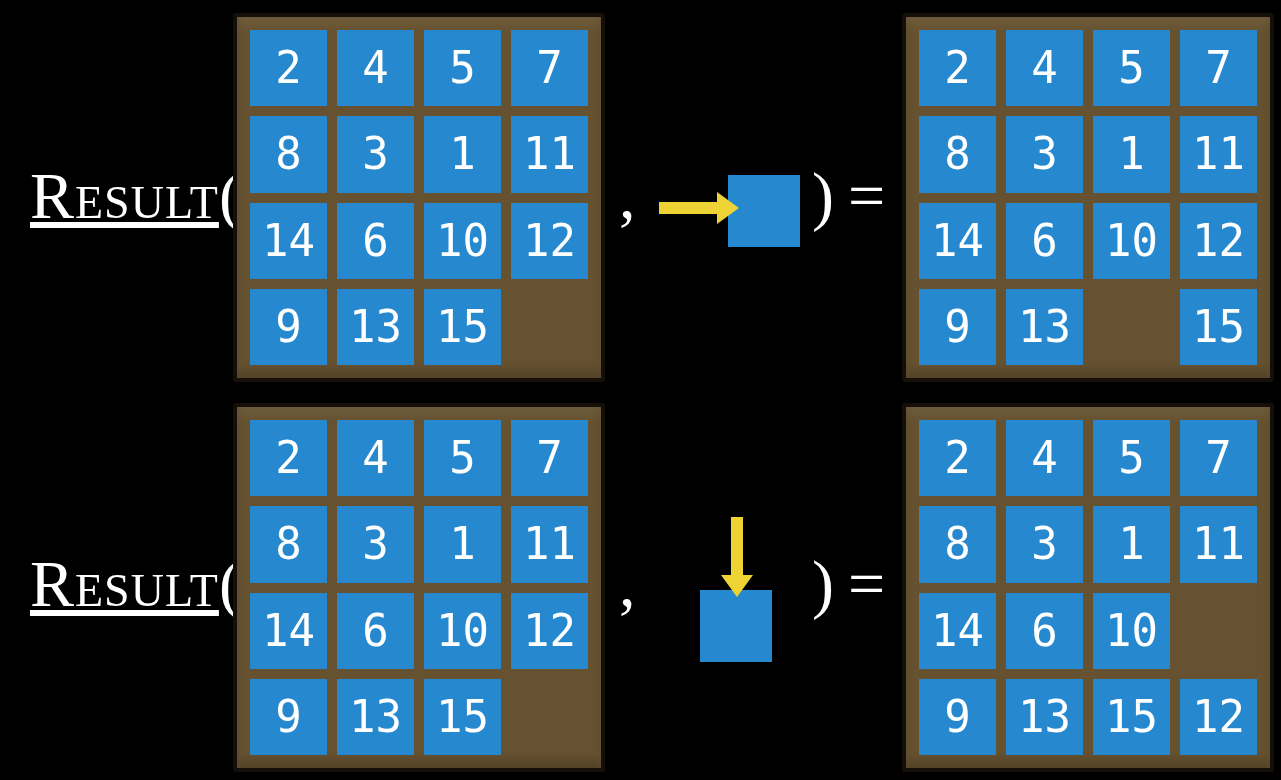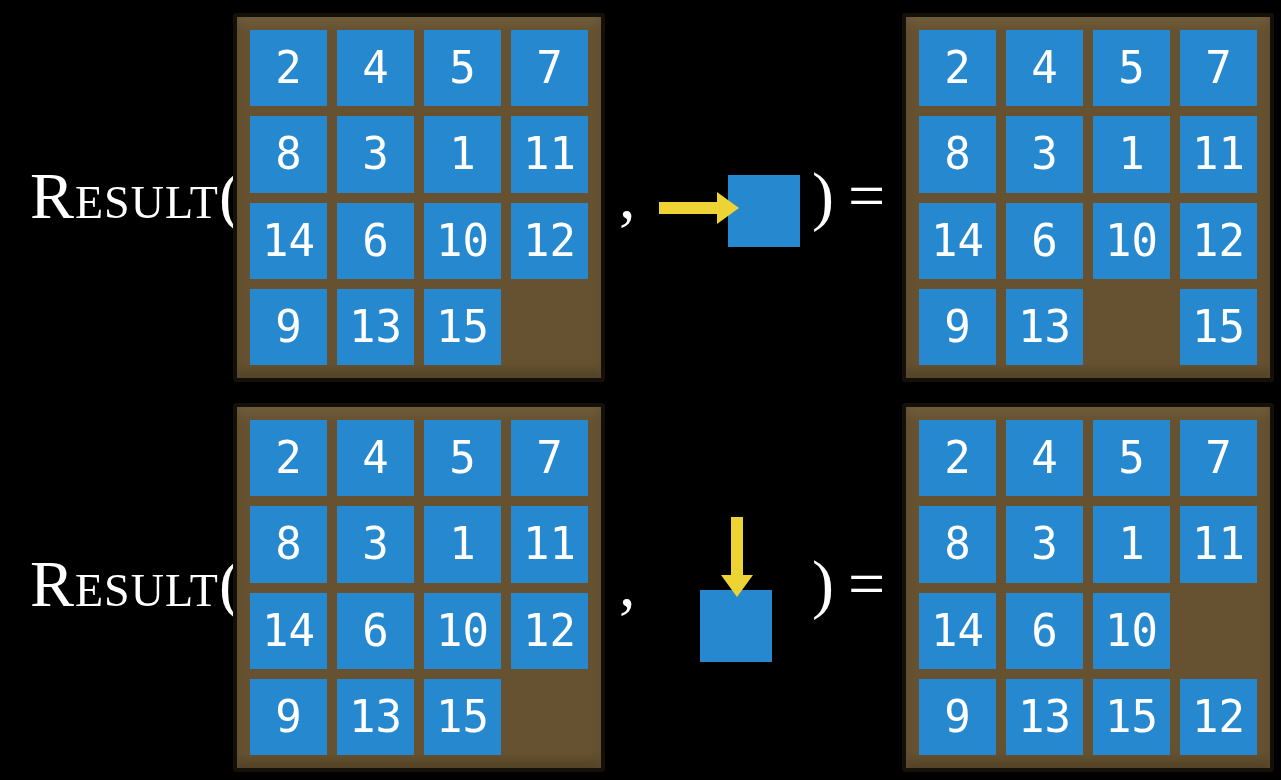--- a/index.html
+++ b/index.html
@@ -36,21 +36,21 @@
     user-select:none;
   }
   .cell.blank{background:transparent;}
   
   .func-label,.comma,.close-eq{
     position:absolute;
     font-size:66px;
     line-height:1;
     white-space:pre;
   }
-  .sc{font-variant:small-caps;letter-spacing:1px;}
+  .sc{font-variant:small-caps;letter-spacing:1px;text-decoration:underline;}
   .close-eq .eq{margin-left:14px;}
   
   .move-tile{
     position:absolute;
     width:72px;height:72px;
     background:var(--tile-blue,#2689D0);
     z-index:1;
   }
   .arrow{position:absolute;z-index:2;}
   .arrow path{fill:var(--arrow-yellow,#EDD334);}

